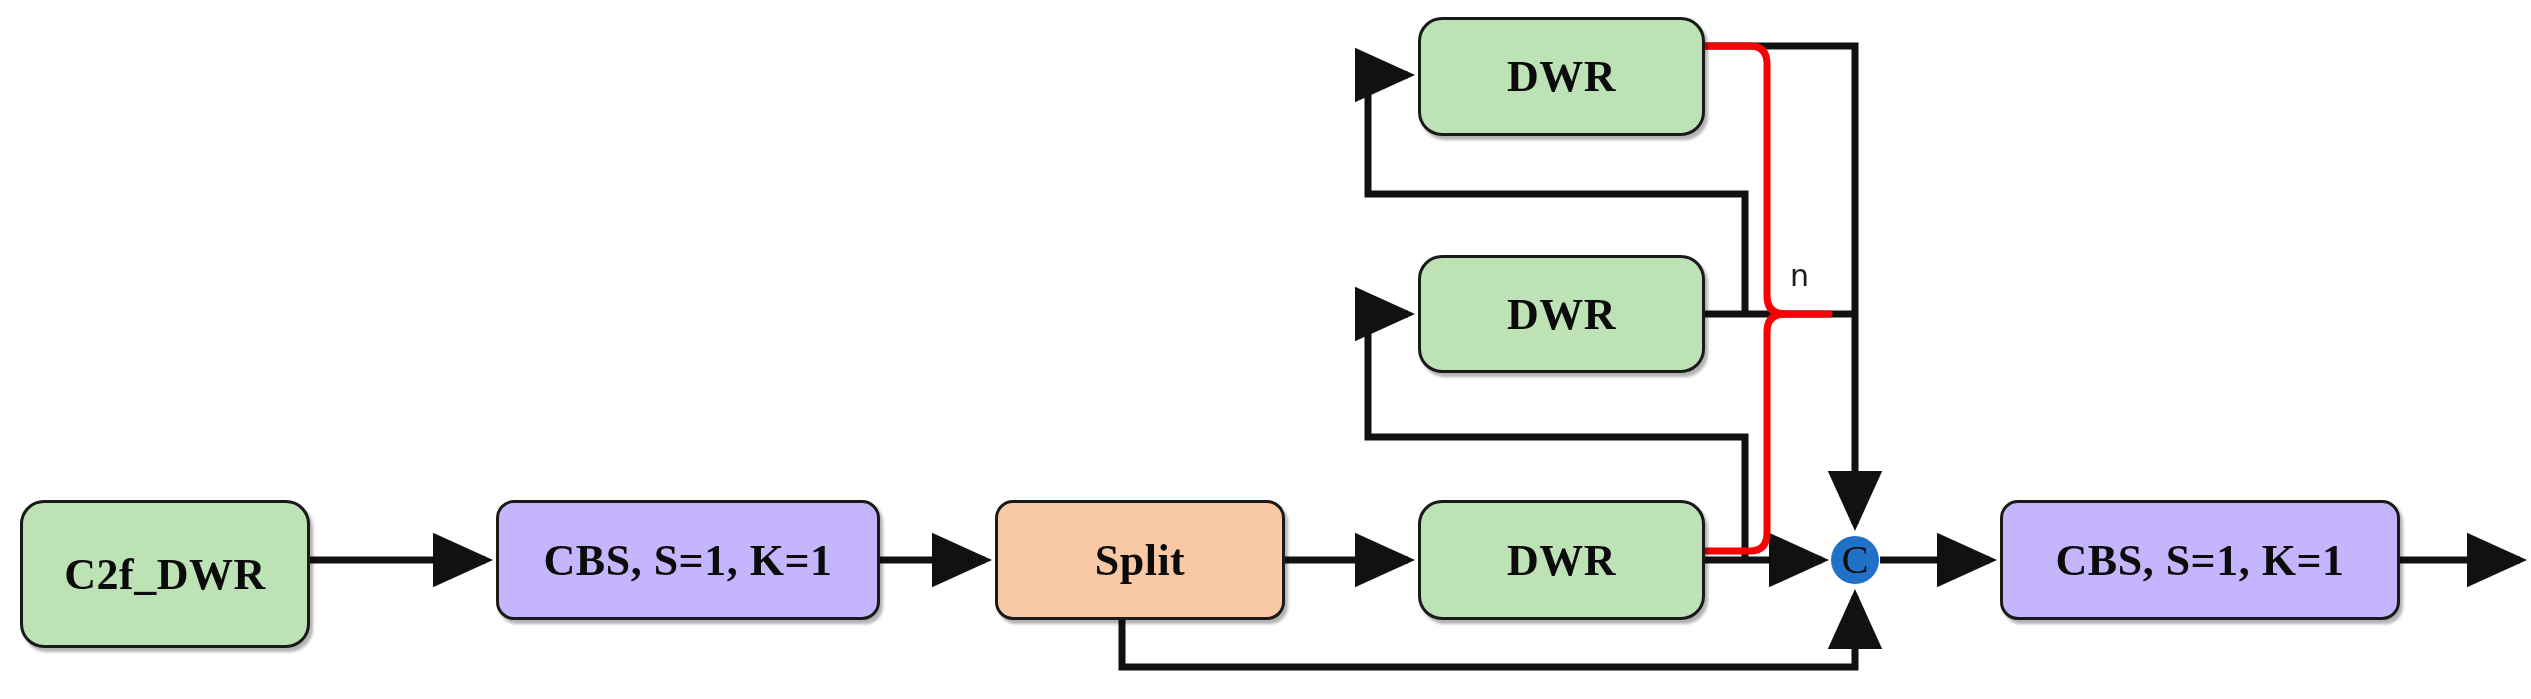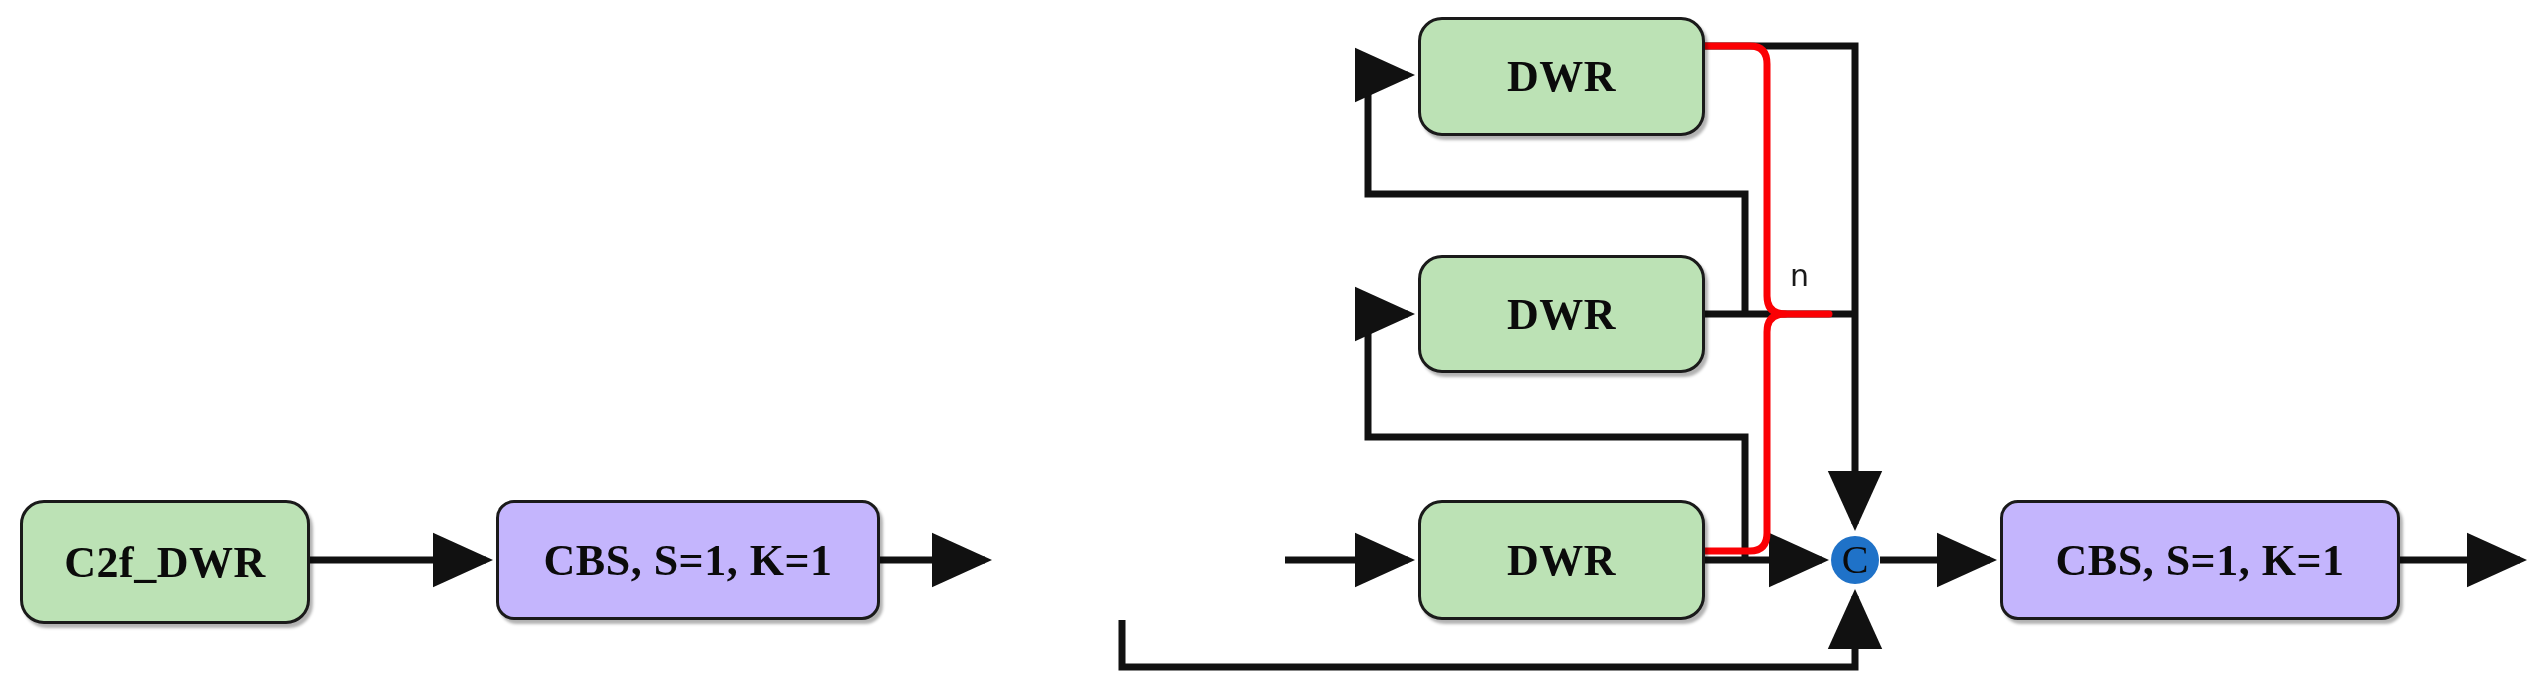--- a/index.html
+++ b/index.html
@@ -100,28 +100,31 @@
 
       <path d="M1705,46 L1855,46 L1855,524" marker-end="url(#ah)"></path>
     </g>
 
     <g stroke="#fb0004" stroke-width="7" fill="none" stroke-linecap="round" stroke-linejoin="round">
       <path d="M1705,551 L1750,551 Q1767,551 1767,533 L1767,332 Q1767,314 1785,314 L1829,314"></path>
       <path d="M1705,46 L1750,46 Q1767,46 1767,64 L1767,296 Q1767,314 1785,314"></path>
     </g>
   </svg>
 
-  <div class="node n-green" style="left:20px; top:500px; width:290px; height:124px; font-size:44px;">
+  <div class="node n-green" style="left:20px; top:500px; width:290px; height:148px; font-size:44px;">
     <span>C2f_DWR</span>
   </div>
 
   <div class="node n-cream" style="left:496px; top:500px; width:384px; height:120px; font-size:44px;">
     <span>CBS, S=1, K=1</span>
   </div>
 
+  <div class="node n-orange" style="left:995px; top:500px; width:290px; height:120px; font-size:44px;">
+    <span>Split</span>
+  </div>
 
   <div class="node n-green" style="left:1418px; top:500px; width:287px; height:120px; font-size:44px;">
     <span>DWR</span>
   </div>
 
   <div class="node n-green" style="left:1418px; top:255px; width:287px; height:118px; font-size:44px;">
     <span>DWR</span>
   </div>
 
   <div class="node n-green" style="left:1418px; top:17px; width:287px; height:119px; font-size:44px;">

